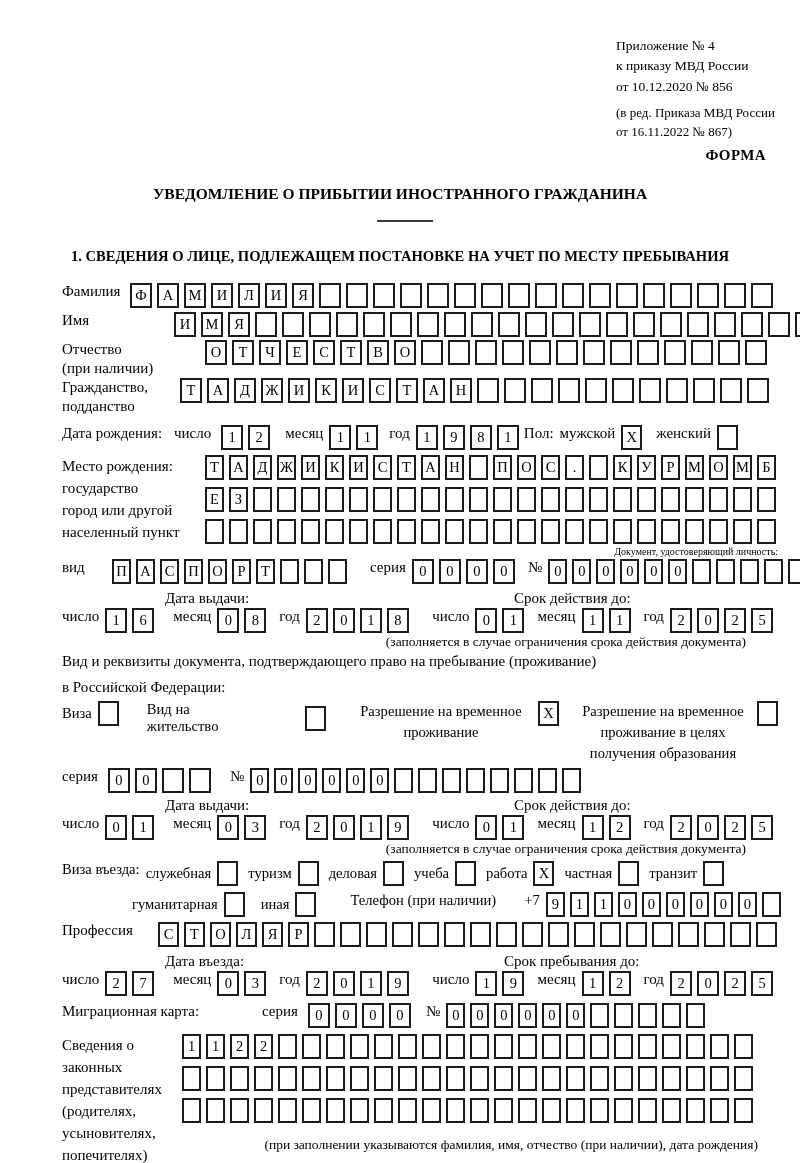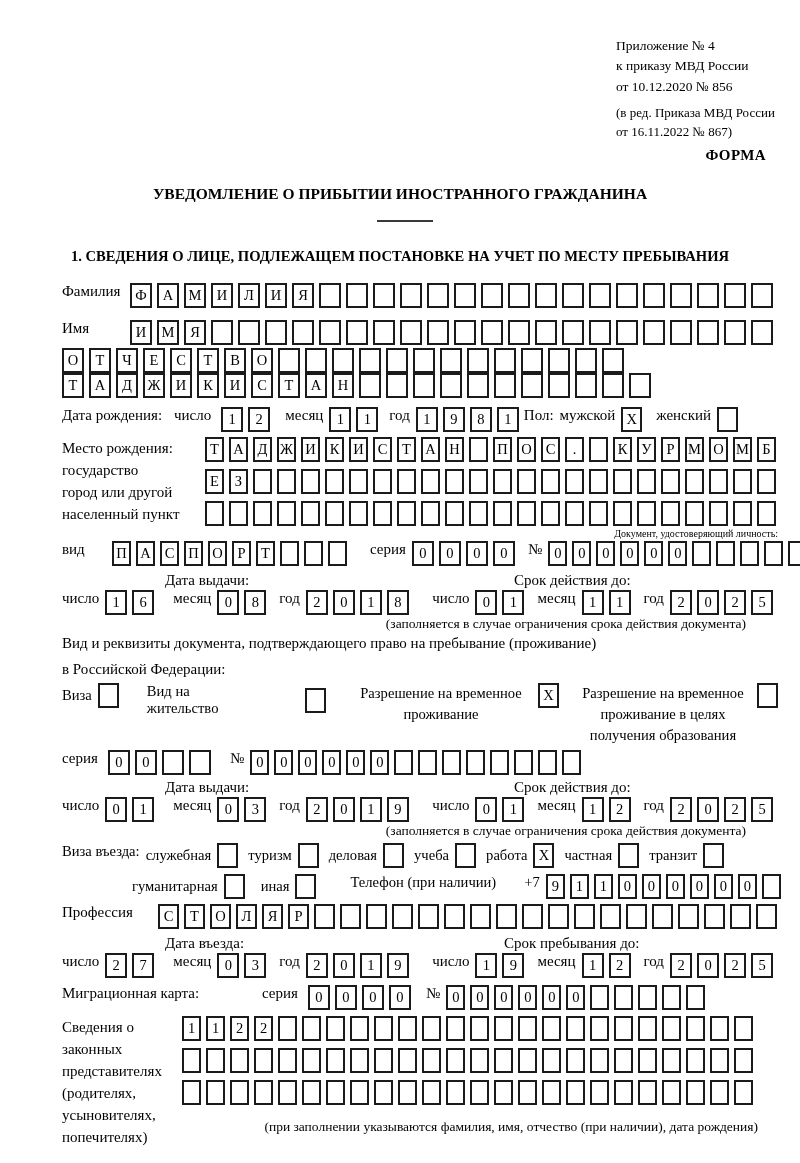--- a/index.html
+++ b/index.html
@@ -97,21 +97,21 @@
           <span class="cell"></span>
           <span class="cell"></span>
           <span class="cell"></span>
           <span class="cell"></span>
           <span class="cell"></span>
           <span class="cell"></span>
           <span class="cell"></span>
         </span>
     </div>
 
-    <div class="row" style="margin-top:12px;">
+    <div class="row" style="margin-top:4px;gap:44px;">
       <span class="lbl" style="width:68px;">Имя</span>
       <span class="cells">
           <span class="cell">И</span>
           <span class="cell">М</span>
           <span class="cell">Я</span>
           <span class="cell"></span>
           <span class="cell"></span>
           <span class="cell"></span>
           <span class="cell"></span>
           <span class="cell"></span>
@@ -128,20 +128,24 @@
           <span class="cell"></span>
           <span class="cell"></span>
           <span class="cell"></span>
           <span class="cell"></span>
           <span class="cell"></span>
           <span class="cell"></span>
         </span>
     </div>
 
     <div class="row top" style="margin-top:3px;">
+      <span class="lbl lblcol" style="width:143px;">
+        <span>Отчество</span><br>
+        <span>(при наличии)</span>
+      </span>
       <span class="cells">
           <span class="cell">О</span>
           <span class="cell">Т</span>
           <span class="cell">Ч</span>
           <span class="cell">Е</span>
           <span class="cell">С</span>
           <span class="cell">Т</span>
           <span class="cell">В</span>
           <span class="cell">О</span>
           <span class="cell"></span>
@@ -154,20 +158,24 @@
           <span class="cell"></span>
           <span class="cell"></span>
           <span class="cell"></span>
           <span class="cell"></span>
           <span class="cell"></span>
           <span class="cell"></span>
         </span>
     </div>
 
     <div class="row top" style="margin-top:0;">
+      <span class="lbl lblcol" style="width:118px;">
+        <span>Гражданство,</span><br>
+        <span>подданство</span>
+      </span>
       <span class="cells">
           <span class="cell">Т</span>
           <span class="cell">А</span>
           <span class="cell">Д</span>
           <span class="cell">Ж</span>
           <span class="cell">И</span>
           <span class="cell">К</span>
           <span class="cell">И</span>
           <span class="cell">С</span>
           <span class="cell">Т</span>

